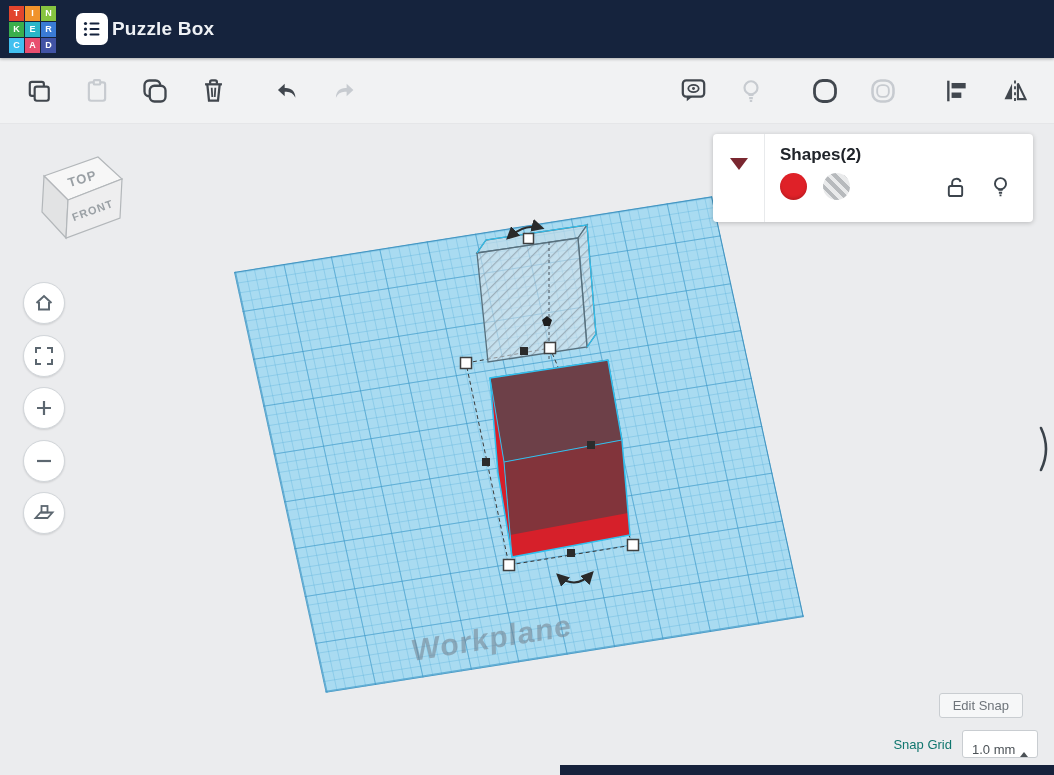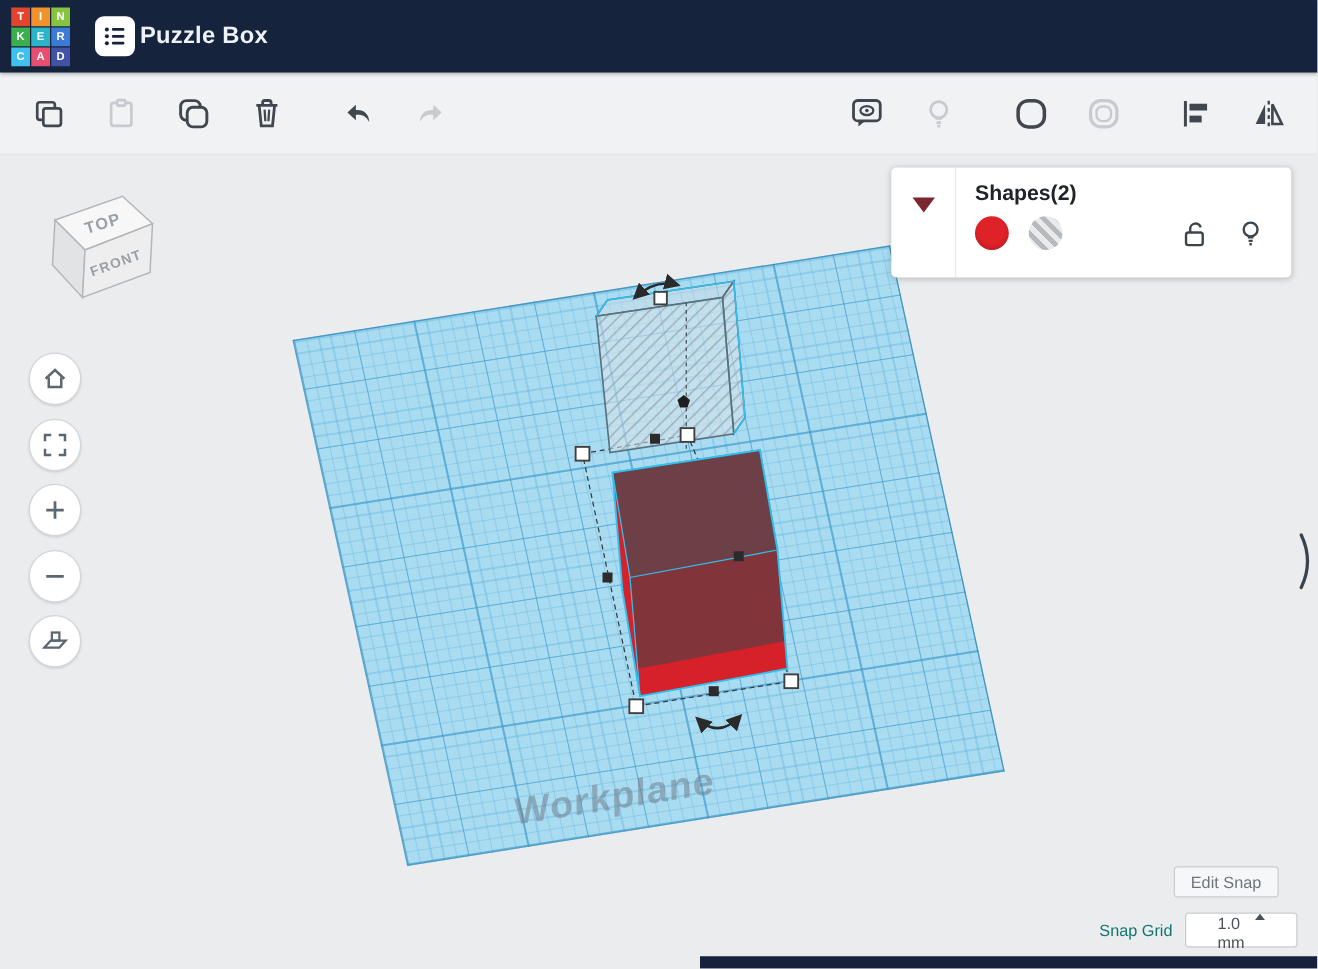--- a/index.html
+++ b/index.html
@@ -72,22 +72,22 @@
   
   .expander { position:absolute; right:0; top:300px; width:16px; height:50px; display:flex;
               align-items:center; cursor:pointer; color:#3a424a; }
 
   
   .edit-grid-btn { position:absolute; right:31px; top:569px; height:25px; padding:0 13px;
                    background:#f6f7f8; border:1px solid #c9cdd1; border-radius:3px;
                    font-size:13px; color:#6e747a; display:flex; align-items:center; cursor:pointer; }
   .snap-row { position:absolute; right:16px; top:606px; display:flex; align-items:center; gap:10px; }
   .snap-label { font-size:13px; color:#0f766e; }
-  .snap-select { width:90px; height:28px; background:#fff; border:1px solid #c9cdd1; border-radius:3px;
-                 display:flex; align-items:flex-start; padding:0 25px; font-size:13px; color:#4b5156;
+  .snap-select { width:76px; height:28px; background:#fff; border:1px solid #c9cdd1; border-radius:3px;
+                 display:flex; align-items:flex-end; padding:0 9px; font-size:13px; color:#4b5156;
                  justify-content:space-between; cursor:pointer; }
   .caret-up { width:0; height:0; border-left:4px solid transparent; border-right:4px solid transparent;
               border-bottom:5px solid #4b5156; }
 
   .bottom-strip { position:absolute; left:560px; right:0; bottom:0; height:10px; background:#16223c; }
 </style>
 </head>
 <body>
 
 <div class="header" data-interactable="false">

